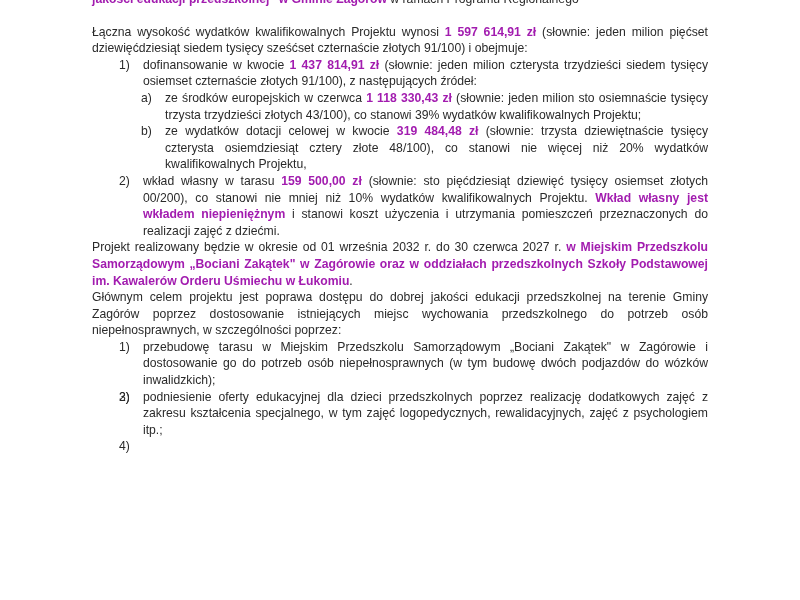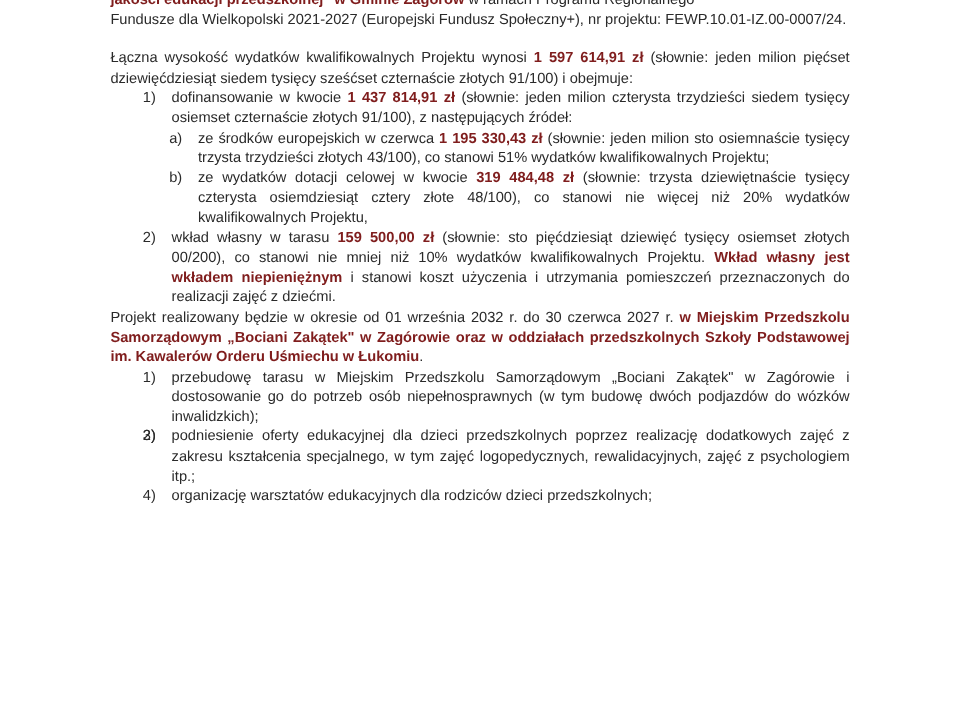--- a/index.html
+++ b/index.html
@@ -3,73 +3,72 @@
 <meta charset="utf-8">
 <style>
   html, body { margin: 0; padding: 0; background: #ffffff; }
   body { width: 800px; height: 600px; overflow: hidden; position: relative; }
   .page {
     position: absolute; left: 92px; top: -9px; width: 616px;
     font-family: "Liberation Sans", sans-serif;
     font-size: 12.2px; line-height: 16.6px; color: #2a2a2a;
     text-align: justify;
   }
-  .page b { color: #7f1d1d; font-weight: bold; }
+  .page b { color: #a21caf; font-weight: bold; }
   p { margin: 0; }
   .gap { height: 16px; }
   .li { position: relative; padding-left: 51px; }
   .li .num { position: absolute; left: 27px; top: 0; }
   .sub { position: relative; padding-left: 73px; }
   .sub .num { position: absolute; left: 49px; top: 0; }
   .cut { color: #111; font-weight: bold; white-space: nowrap; overflow: hidden; }
 </style>
 </head>
 <body>
 
 <div class="page">
   <p>
     <span class="cut"><b>jakości edukacji przedszkolnej" w Gminie Zagórów</b><span style="font-weight:normal;color:#2a2a2a"> w ramach Programu Regionalnego</span></span><br>
-    <span>Fundusze dla  Wielkopolski 2021-2027 (Europejski Fundusz Społeczny+), nr projektu: FEWP.10.01-IZ.00-0007/24.</span>
   </p>
   <div class="gap"></div>
 
   <p>
     <span>Łączna wysokość wydatków kwalifikowalnych Projektu wynosi </span><b>1 597 614,91 zł</b><span> (słownie: jeden milion pięćset dziewięćdziesiąt siedem tysięcy sześćset czternaście złotych 91/100) i obejmuje:</span>
   </p>
 
   <div class="li">
     <span class="num">1)</span>
     <span>dofinansowanie w kwocie </span><b>1 437 814,91 zł</b><span> (słownie: jeden milion czterysta trzydzieści siedem tysięcy osiemset czternaście złotych 91/100), z następujących źródeł:</span>
   </div>
   <div class="sub">
     <span class="num">a)</span>
-    <span>ze środków europejskich w czerwca </span><b>1 195 330,43 zł</b><span> (słownie: jeden milion sto osiemnaście tysięcy trzysta trzydzieści złotych 43/100), co stanowi 51% wydatków kwalifikowalnych Projektu;</span>
+    <span>ze środków europejskich w czerwca </span><b>1 118 330,43 zł</b><span> (słownie: jeden milion sto osiemnaście tysięcy trzysta trzydzieści złotych 43/100), co stanowi 39% wydatków kwalifikowalnych Projektu;</span>
   </div>
   <div class="sub">
     <span class="num">b)</span>
     <span>ze wydatków dotacji celowej w kwocie </span><b>319 484,48 zł</b><span> (słownie: trzysta dziewiętnaście tysięcy czterysta osiemdziesiąt cztery złote 48/100), co stanowi nie więcej niż 20% wydatków kwalifikowalnych Projektu,</span>
   </div>
   <div class="li">
     <span class="num">2)</span>
     <span>wkład własny w tarasu </span><b>159 500,00 zł</b><span> (słownie: sto pięćdziesiąt dziewięć tysięcy osiemset złotych 00/200), co stanowi nie mniej niż 10% wydatków kwalifikowalnych Projektu. </span><b>Wkład własny jest wkładem niepieniężnym</b><span> i stanowi koszt użyczenia i utrzymania pomieszczeń przeznaczonych do realizacji zajęć z dziećmi.</span>
   </div>
 
   <p>
     <span>Projekt realizowany będzie w okresie od 01 września 2032 r. do 30 czerwca 2027 r. </span><b>w Miejskim Przedszkolu Samorządowym „Bociani Zakątek" w Zagórowie oraz w oddziałach przedszkolnych Szkoły Podstawowej im. Kawalerów Orderu Uśmiechu w Łukomiu</b><span>.</span>
   </p>
 
+  <p>Głównym celem projektu jest poprawa dostępu do dobrej jakości edukacji przedszkolnej na terenie Gminy Zagórów poprzez dostosowanie istniejących miejsc wychowania przedszkolnego do potrzeb osób niepełnosprawnych,  w szczególności poprzez:</p>
 
   <div class="li">
     <span class="num">1)</span>
     <span>przebudowę tarasu w Miejskim Przedszkolu Samorządowym „Bociani Zakątek" w Zagórowie i dostosowanie go do potrzeb osób niepełnosprawnych (w tym budowę dwóch podjazdów do wózków inwalidzkich);</span>
   </div>
   <div class="li">
     <span class="num">2)</span>
   </div>
   <div class="li">
     <span class="num">3)</span>
     <span>podniesienie oferty edukacyjnej dla dzieci przedszkolnych poprzez realizację dodatkowych zajęć z zakresu kształcenia specjalnego, w tym zajęć logopedycznych, rewalidacyjnych, zajęć z psychologiem itp.;</span>
   </div>
   <div class="li">
     <span class="num">4)</span>
-    <span>organizację warsztatów edukacyjnych dla rodziców dzieci przedszkolnych;</span>
   </div>
 </div>
 
 </body></html>

